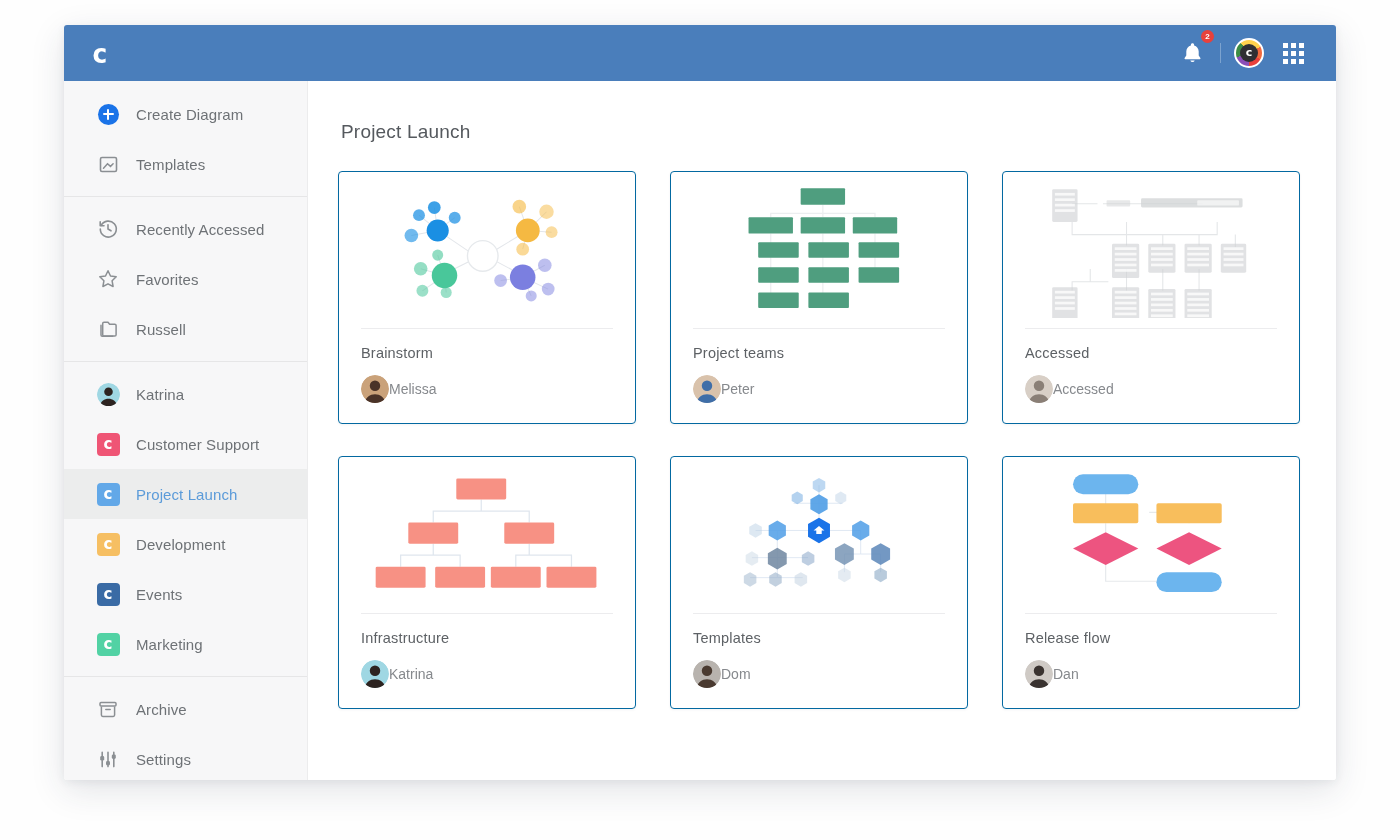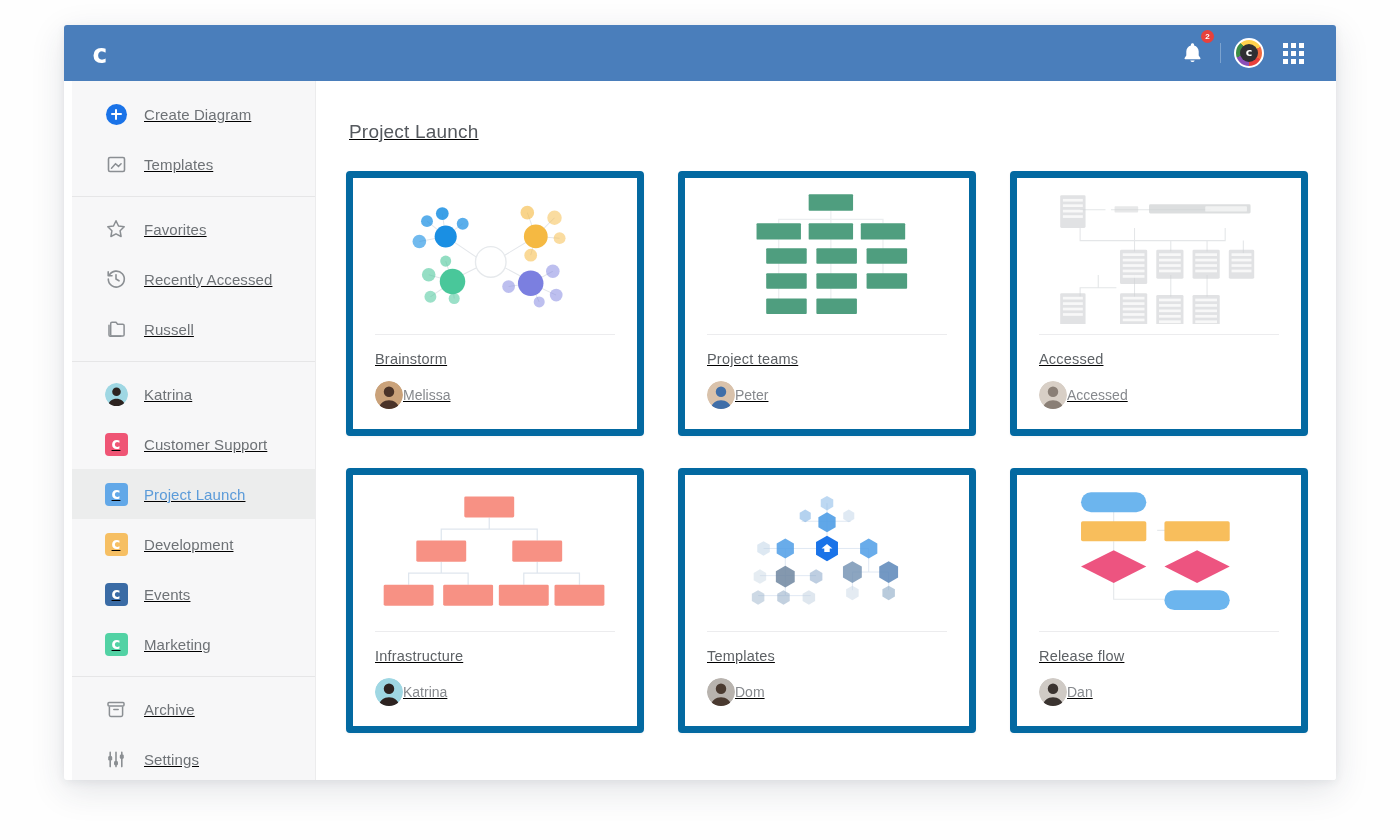--- a/index.html
+++ b/index.html
@@ -53,21 +53,21 @@
   }
   .avatar-ring .inner{
     width:18px;height:18px;border-radius:50%;background:#2f2f33;
     color:#fff;font-size:11px;font-weight:bold;line-height:18px;text-align:center;
     font-family:"DejaVu Sans", sans-serif;
   }
   .grid-icon{display:grid;grid-template-columns:repeat(3,5px);grid-template-rows:repeat(3,5px);gap:3px;}
   .grid-icon i{display:block;width:5px;height:5px;background:#fff;}
 
   
-  .body-row{position:absolute;left:8px;top:56px;width:1272px;height:699px;display:flex;text-decoration:underline;}
+  .body-row{position:absolute;left:0;top:56px;width:1272px;height:699px;display:flex;}
 
   
   .sidebar{
     width:244px;height:699px;background:#f7f7f8;
     border-right:1px solid #ececed;box-sizing:border-box;
     padding-top:8px;
   }
   .nav-item{
     display:flex;align-items:center;height:50px;padding-left:32px;
     box-sizing:border-box;cursor:pointer;
@@ -109,21 +109,21 @@
   }
   .page-title{
     font-size:19px;color:#55595e;font-weight:normal;margin:10px 0 28px 3px;
     letter-spacing:.2px;
   }
   .card-grid{
     display:grid;grid-template-columns:repeat(3,1fr);
     gap:32px 34px;
   }
   .card{
-    background:#fff;border:7px solid #0369a1;border-radius:4px;
+    background:#fff;border:1px solid #0369a1;border-radius:4px;
     box-shadow:0 1px 3px rgba(30,40,60,.05);
     overflow:hidden;cursor:pointer;
   }
   .card-thumb{
     height:156px;display:flex;align-items:center;justify-content:center;
     padding:10px 18px;box-sizing:border-box;
   }
   .card-thumb svg{display:block;max-width:100%;max-height:100%;}
   .card-divider{height:1px;background:#ececee;margin:0 22px;}
   .card-body{padding:16px 22px 20px 22px;}
@@ -192,34 +192,34 @@
                 <rect x="1.5" y="2.5" width="16" height="14" rx="1.5" fill="none" stroke="#8b8f93" stroke-width="1.6"></rect>
                 <path d="M4.5 13.2l4-4.4 3 2.6 2.6-2.6" fill="none" stroke="#8b8f93" stroke-width="1.5" stroke-linecap="round"></path>
               </svg>
             </span>
             <span class="nav-label">Templates</span>
           </div>
           <div class="nav-sep"></div>
           <div class="nav-item">
             <span class="nav-icon">
               <svg width="20" height="20" viewBox="0 0 20 20">
-                <path d="M10 1.8l2.5 5.2 5.7.8-4.1 4 1 5.7-5.1-2.7-5.1 2.7 1-5.7-4.1-4 5.7-.8z" fill="none" stroke="#8b8f93" stroke-width="1.5" stroke-linejoin="round"></path>
-              </svg>
-            </span>
-            <span class="nav-label">Favorites</span>
-          </div>
-          <div class="nav-item">
-            <span class="nav-icon">
-              <svg width="20" height="20" viewBox="0 0 20 20">
                 <path d="M3.2 6.4A8 8 0 1 1 2.3 10" fill="none" stroke="#8b8f93" stroke-width="1.6" stroke-linecap="round"></path>
                 <path d="M2.2 2.9v3.8h3.8" fill="none" stroke="#8b8f93" stroke-width="1.6" stroke-linecap="round" stroke-linejoin="round"></path>
                 <path d="M10 5.7V10l3 1.8" fill="none" stroke="#8b8f93" stroke-width="1.6" stroke-linecap="round"></path>
               </svg>
             </span>
             <span class="nav-label">Recently Accessed</span>
+          </div>
+          <div class="nav-item">
+            <span class="nav-icon">
+              <svg width="20" height="20" viewBox="0 0 20 20">
+                <path d="M10 1.8l2.5 5.2 5.7.8-4.1 4 1 5.7-5.1-2.7-5.1 2.7 1-5.7-4.1-4 5.7-.8z" fill="none" stroke="#8b8f93" stroke-width="1.5" stroke-linejoin="round"></path>
+              </svg>
+            </span>
+            <span class="nav-label">Favorites</span>
           </div>
           <div class="nav-item">
             <span class="nav-icon">
               <svg width="20" height="19" viewBox="0 0 20 19">
                 <path d="M6 2.2h4l1.6 2h5.2a1.3 1.3 0 0 1 1.3 1.3v9.3a1.3 1.3 0 0 1-1.3 1.3H6a1.3 1.3 0 0 1-1.3-1.3V3.5A1.3 1.3 0 0 1 6 2.2z" fill="none" stroke="#8b8f93" stroke-width="1.5" stroke-linejoin="round"></path>
                 <path d="M3 5.3v9.6a1.3 1.3 0 0 0 1.3 1.3h10.4" fill="none" stroke="#8b8f93" stroke-width="1.5" stroke-linecap="round"></path>
               </svg>
             </span>
             <span class="nav-label">Russell</span>
           </div>

